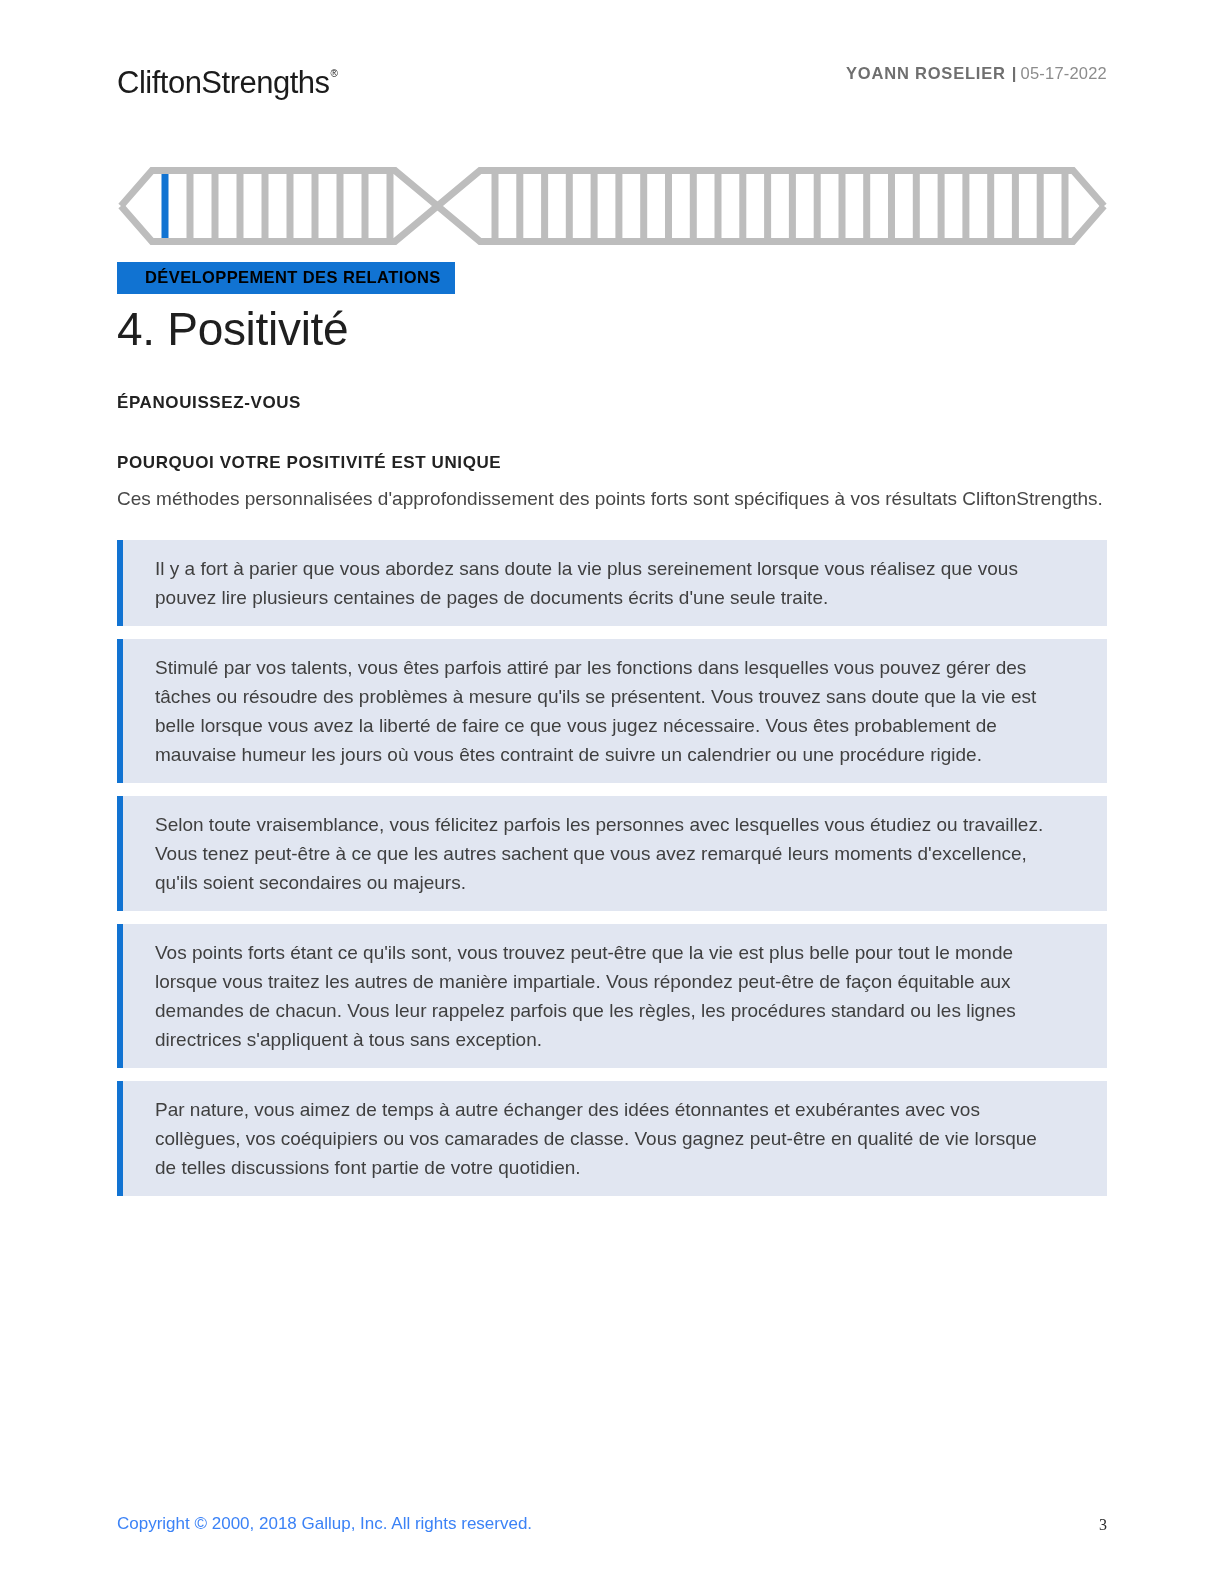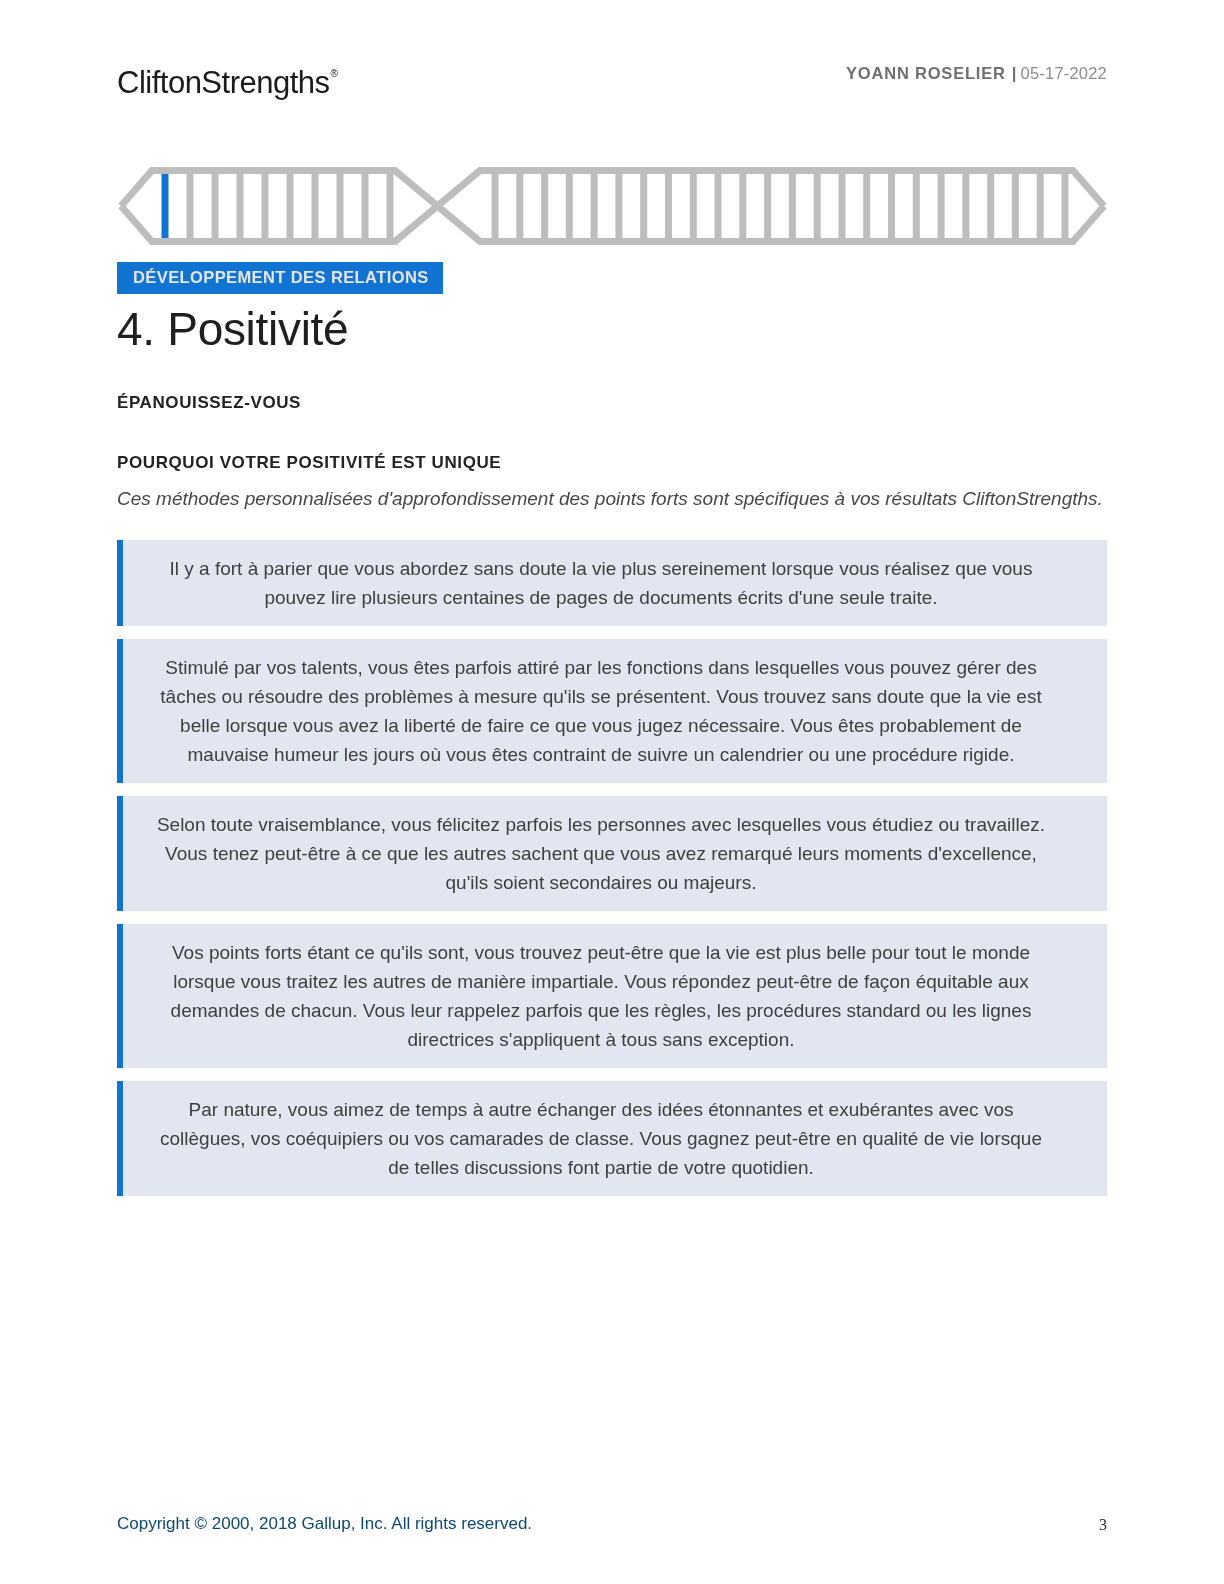--- a/index.html
+++ b/index.html
@@ -18,44 +18,44 @@
   .header-meta{font-size:16.5px;margin-top:14px;color:#8c8c8c;letter-spacing:0.2px;}
   .header-meta .user{font-weight:700;color:#6f6f6f;letter-spacing:0.8px;}
   .header-meta .sep{font-weight:700;color:#6f6f6f;padding:0 4px 0 6px;}
 
   
   .dna-wrap{margin:62px 117px 0 117px;height:88px;}
   .dna-wrap svg{display:block;}
 
   
   .badge-row{margin:12px 117px 0 117px;}
-  .badge{display:inline-block;background:#1173d2;color:#e5e5e5;font-weight:700;
-         font-size:16.5px;letter-spacing:0.4px;padding:6px 14px 7px 16px;}
+  .badge{display:inline-block;background:#1173d2;color:#000000;font-weight:700;
+         font-size:16.5px;letter-spacing:0.4px;padding:6px 14px 7px 28px;}
 
   
   .page-title{margin:8px 117px 0 117px;font-size:46px;font-weight:300;color:#1f1f1f;
               letter-spacing:-0.3px;line-height:1.2;}
 
   
   .section-heading{margin:36px 117px 0 117px;font-size:17px;font-weight:700;
                    color:#222222;letter-spacing:0.6px;}
   .section-body{margin:12px 117px 0 117px;font-size:19px;line-height:27px;color:#3d3d3d;}
-  .section-body.italic{font-style:italic;color:#474747;}
+  .section-body.italic{color:#474747;}
   .section-heading.second{margin-top:40px;}
 
   
   .boxes{margin:28px 117px 0 117px;}
   .insight-box{background:#e1e6f1;border-left:6px solid #1173d2;
-               padding:14px 60px 14px 32px;margin-bottom:13px;text-align:center;}
+               padding:14px 60px 14px 32px;margin-bottom:13px;}
   .insight-box p{margin:0;font-size:19px;line-height:29px;color:#3f3f3f;}
 
   
   .footer{position:absolute;left:117px;right:117px;bottom:50px;
           display:flex;justify-content:space-between;align-items:flex-end;}
-  .copyright{font-size:17px;color:#0c4a6e;}
+  .copyright{font-size:17px;color:#3b82f6;}
   .page-number{font-family:"Liberation Serif",serif;font-size:16px;color:#2b2b2b;}
 </style>
 </head>
 <body>
 
 <div class="page">
 
   <div class="header">
     <div class="logo">
       <span>CliftonStrengths</span><sup>®</sup>

